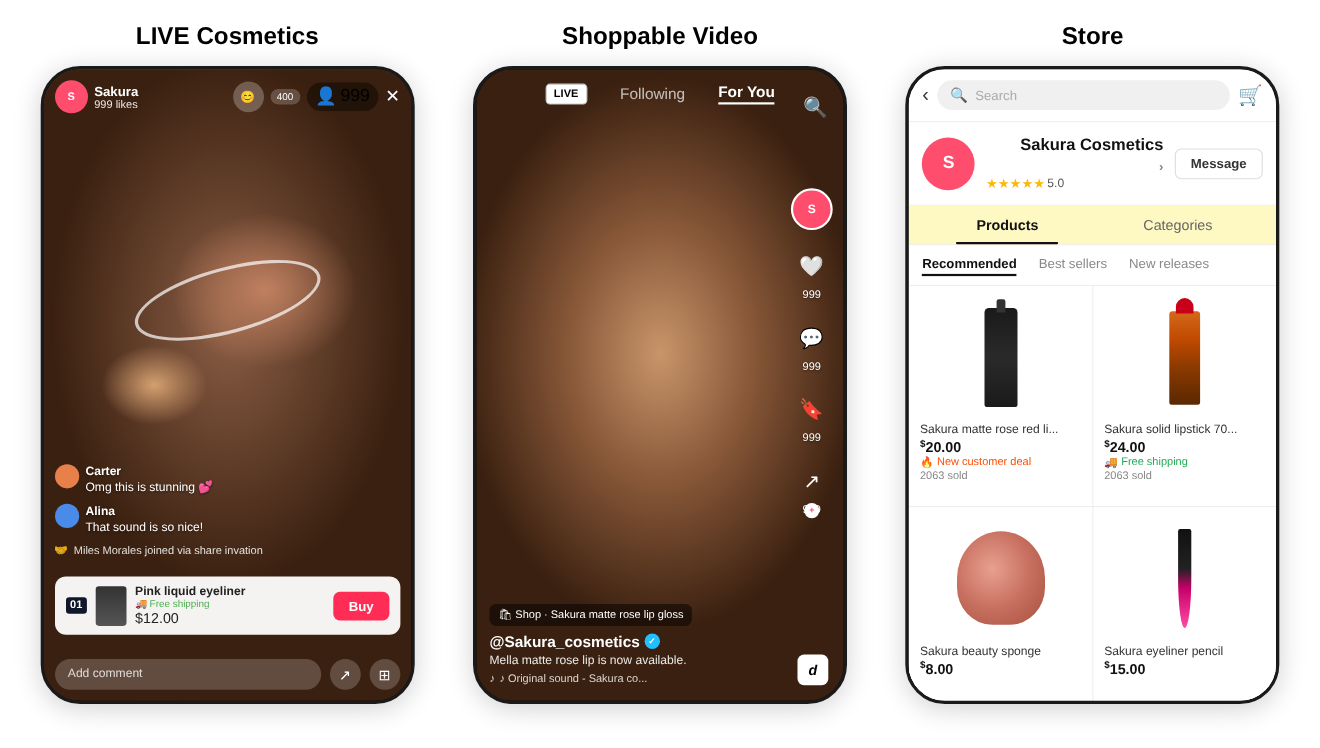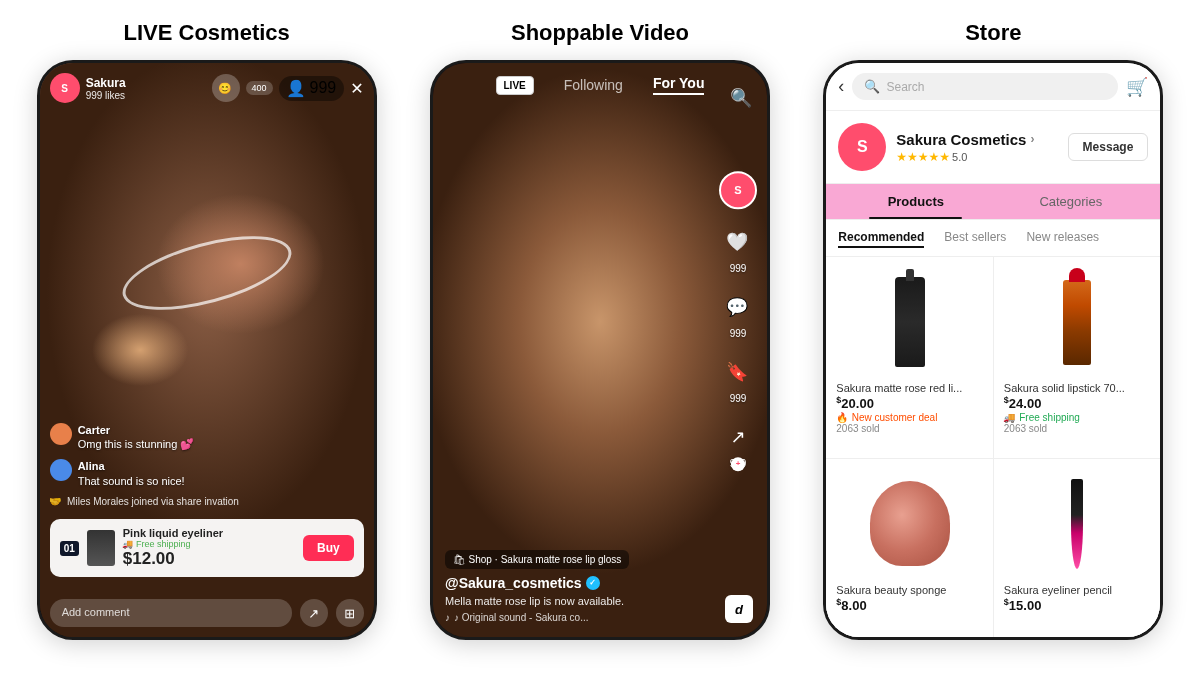--- a/index.html
+++ b/index.html
@@ -207,22 +207,22 @@
       color: #222;
     }
     .free-shipping-badge {
       font-size: 9px;
       color: #4CAF50;
       display: flex;
       align-items: center;
       gap: 2px;
     }
     .product-price-live {
-      font-size: 17px;
-      font-weight: 700;
+      font-size: 13px;
+      font-weight: 400;
       color: #222;
     }
     .buy-btn {
       background: #ff2d55;
       color: #fff;
       border: none;
       border-radius: 6px;
       padding: 6px 14px;
       font-size: 12px;
       font-weight: 700;
@@ -484,22 +484,23 @@
       flex-shrink: 0;
     }
     .seller-details {
       flex: 1;
     }
     .seller-name {
       font-size: 15px;
       font-weight: 700;
       color: #111;
       display: flex;
-      align-items: center;
+      align-items: flex-end;
       gap: 4px;
+      flex-direction: column;
     }
     .seller-arrow {
       color: #888;
       font-size: 12px;
     }
     .seller-stars {
       color: #FFB800;
       font-size: 12px;
       display: flex;
       align-items: center;
@@ -514,21 +515,21 @@
       background: #fff;
       border: 1.5px solid #ddd;
       border-radius: 6px;
       padding: 6px 14px;
       font-size: 12px;
       color: #333;
       font-weight: 600;
       cursor: pointer;
     }
     .store-tabs {
-      background: #f9a8d4;
+      background: #fef9c3;
       display: flex;
       border-bottom: 1px solid #eee;
       padding: 0 12px;
     }
     .store-tab {
       flex: 1;
       text-align: center;
       padding: 10px 4px;
       font-size: 13px;
       color: #666;

